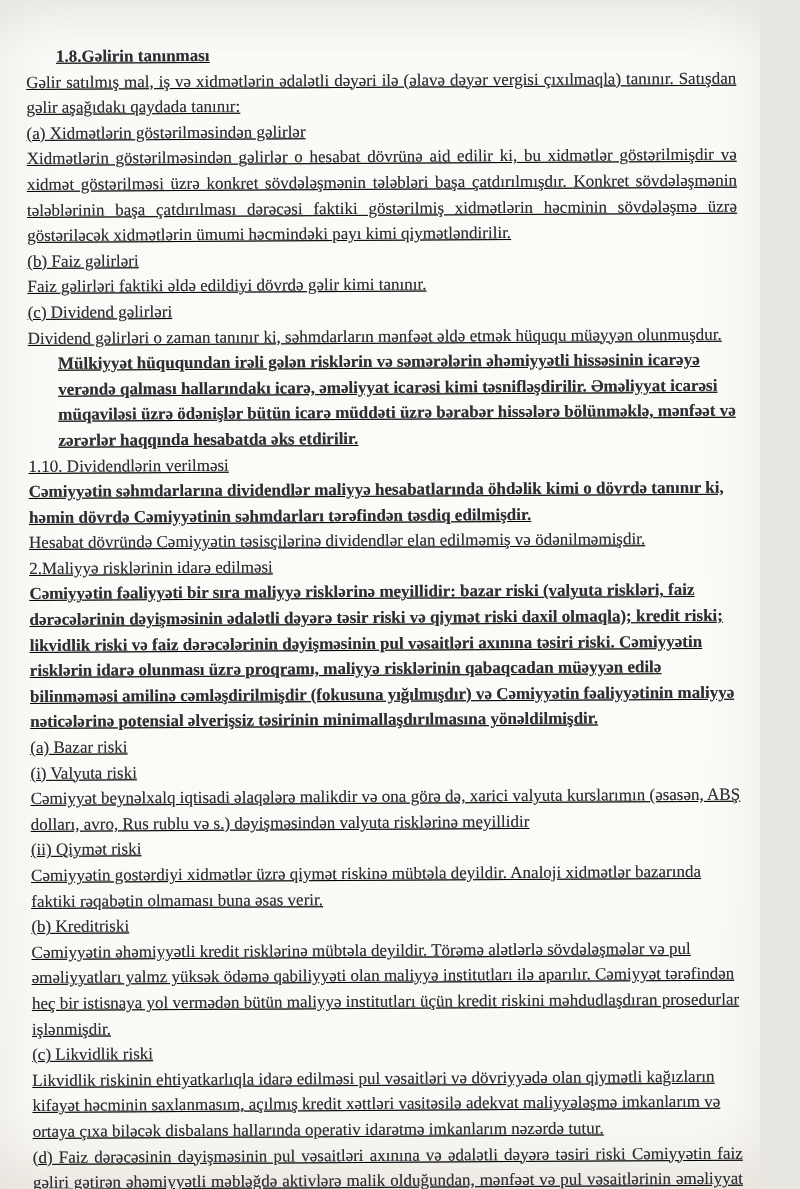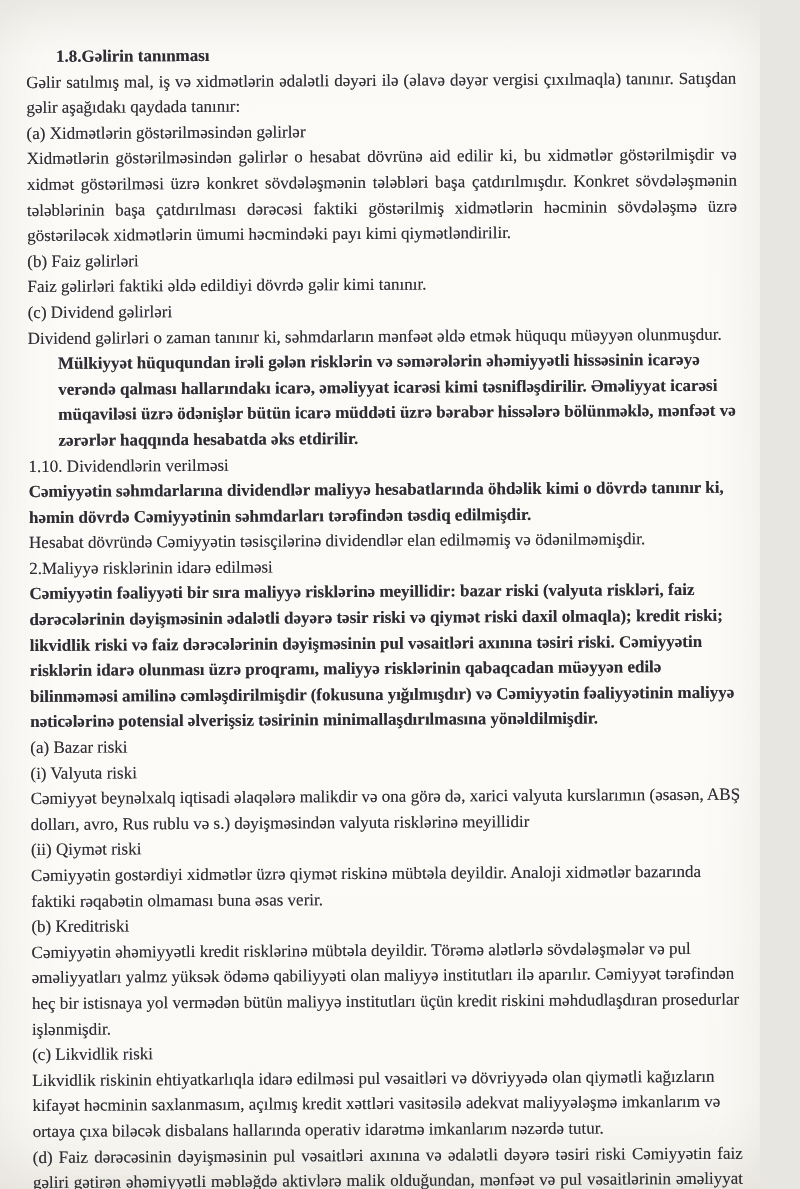--- a/index.html
+++ b/index.html
@@ -13,20 +13,21 @@
     overflow: hidden;
   }
   .page {
     position: relative;
     width: 760px;
     height: 1189px;
     box-sizing: border-box;
     padding: 44px 24px 16px 26px;
     background: linear-gradient(180deg, #f3f2ee 0%, #fbfaf7 5%, #fcfbf8 60%, #faf9f5 93%, #f2f0ea 100%);
     box-shadow: inset 0 0 60px rgba(120,115,100,0.12);
+    text-decoration: underline;
   }
   .content {
     font-family: "Liberation Serif", "DejaVu Serif", serif;
     font-size: 17px;
     line-height: 25.6px;
     color: #2f2e35;
     transform: rotate(-0.35deg);
     transform-origin: top left;
     text-shadow: 0 0 0.4px rgba(47,46,53,0.55);
   }

